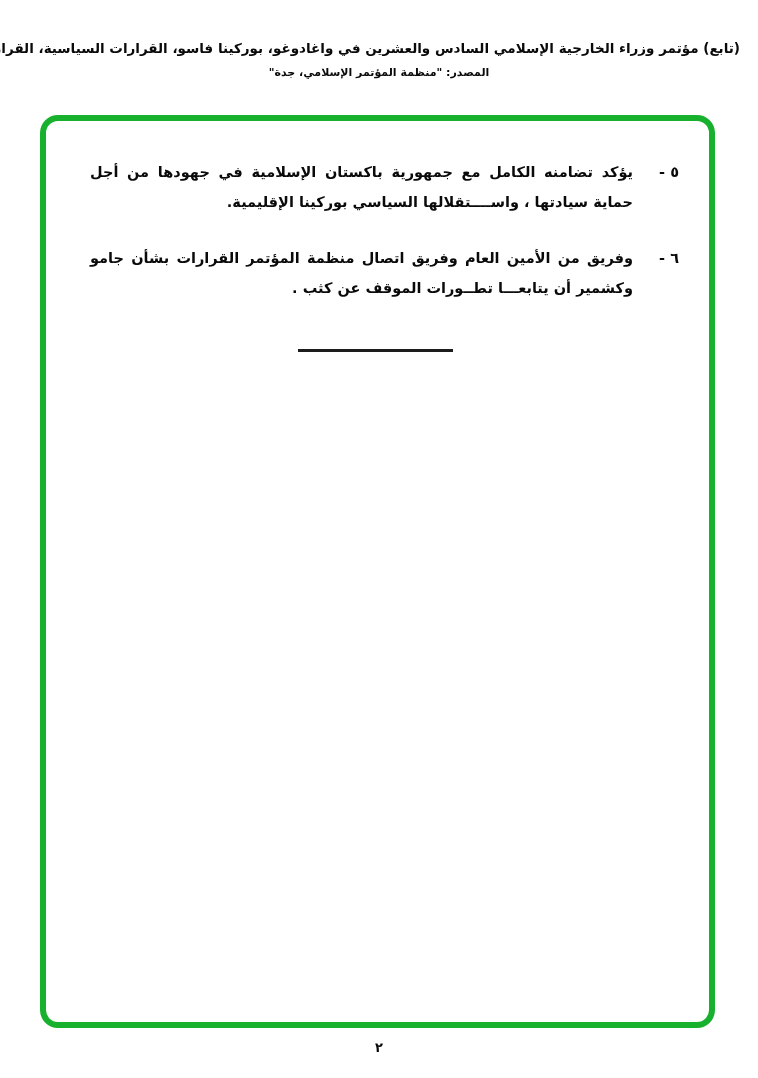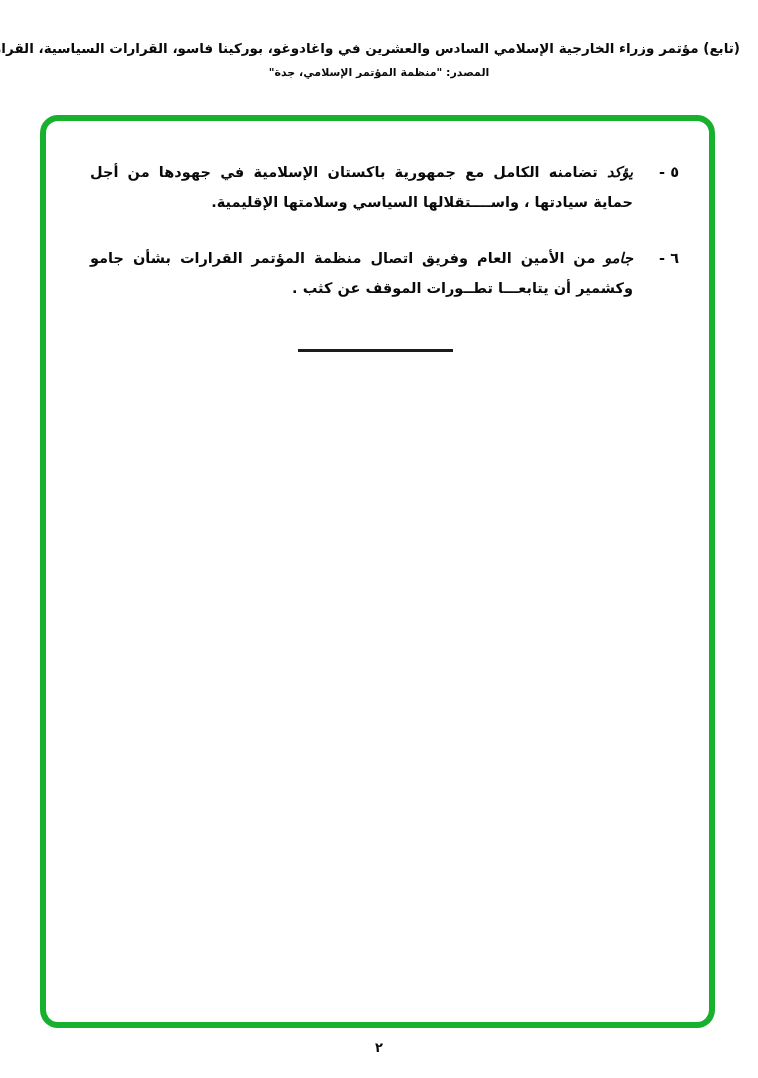--- a/index.html
+++ b/index.html
@@ -52,21 +52,21 @@
   .res-marker {
     flex: 0 0 auto;
     width: 46px;
     font-weight: 700;
     white-space: nowrap;
   }
   .res-body {
     flex: 1 1 auto;
     text-align: justify;
   }
-  .res-lead { font-weight: 800; font-style: italic; }
+  .res-lead { font-weight: 800; }
 
   
   .separator {
     position: absolute;
     top: 349px; left: 298px;
     width: 155px; height: 3px;
     background: #1c1c1c;
   }
 
   
@@ -85,26 +85,26 @@
 
   <div class="hdr1">(تابع) مؤتمر وزراء الخارجية الإسلامي السادس والعشرين في واغادوغو، بوركينا فاسو، القرارات السياسية، القرار الرقم ٢٦/١٠-س</div>
 
   <div class="hdr2">المصدر:  "منظمة المؤتمر الإسلامي، جدة"</div>
 
   <div class="frame">
     <div class="frame-content">
 
       <div class="res-item">
         <div class="res-marker">٥ -</div>
-        <div class="res-body"><span class="res-lead">يؤكد</span> <span>تضامنه الكامل مع جمهورية باكستان الإسلامية في جهودها من أجل حماية سيادتها ، واســــتقلالها السياسي وسلامتها الإقليمية.</span></div>
+        <div class="res-body"><span class="res-lead">يؤكد</span> <span>تضامنه الكامل مع جمهورية باكستان الإسلامية في جهودها من أجل حماية سيادتها ، واســــتقلالها السياسي بوركينا الإقليمية.</span></div>
       </div>
 
       <div class="res-item">
         <div class="res-marker">٦ -</div>
-        <div class="res-body"><span class="res-lead">جامو</span> <span>من الأمين العام وفريق اتصال منظمة المؤتمر القرارات بشأن جامو وكشمير أن يتابعـــا تطــورات الموقف عن كثب .</span></div>
+        <div class="res-body"><span class="res-lead">وفريق</span> <span>من الأمين العام وفريق اتصال منظمة المؤتمر القرارات بشأن جامو وكشمير أن يتابعـــا تطــورات الموقف عن كثب .</span></div>
       </div>
 
     </div>
   </div>
 
   <div class="separator"></div>
 
   <div class="page-num">٢</div>
 
 </div>

